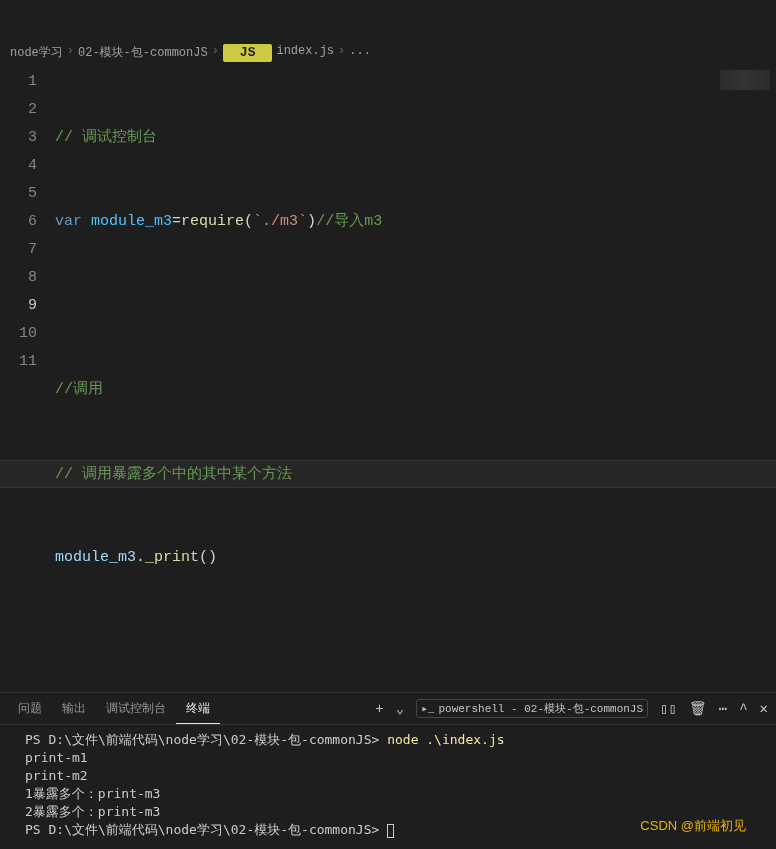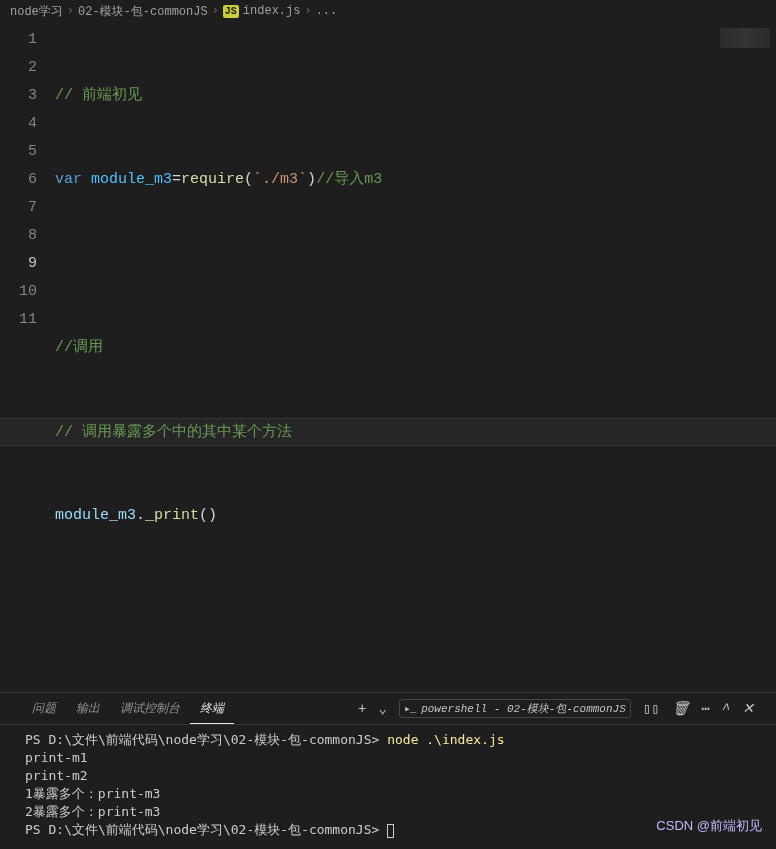--- a/index.html
+++ b/index.html
@@ -11,30 +11,30 @@
       color: #cccccc;
       overflow: hidden;
       position: relative;
     }
     .breadcrumb {
       height: 22px;
       padding: 2px 10px;
       font-size: 12px;
       color: #a0a0a0;
       display: flex;
-      align-items: center;
       gap: 4px;
+      margin-top: 42px;
     }
     .breadcrumb .sep { color: #666; }
     .js-icon {
       background: #cbcb41;
       color: #1e1e1e;
-      font-size: 10px;
+      font-size: 13px;
       font-weight: bold;
-      padding: 1px 2px;
+      padding: 1px 17px;
       border-radius: 2px;
     }
     .editor-area {
       display: flex;
       height: 670px;
       position: relative;
     }
     .gutter {
       width: 55px;
       text-align: right;
@@ -85,24 +85,23 @@
       left: 0;
       right: 0;
       height: 157px;
       background: #1e1e1e;
       border-top: 1px solid #333;
     }
     .panel-tabs {
       display: flex;
       align-items: center;
       height: 32px;
-      padding: 0 22px;
+      padding: 0 8px;
       font-size: 12px;
       border-bottom: 1px solid #333;
-      font-style: italic;
     }
     .panel-tab {
       padding: 6px 10px;
       color: #969696;
       cursor: pointer;
     }
     .panel-tab.active {
       color: #e7e7e7;
       border-bottom: 1px solid #e7e7e7;
     }
@@ -137,22 +136,22 @@
     .cursor-box {
       display: inline-block;
       width: 7px;
       height: 14px;
       border: 1px solid #cccccc;
       vertical-align: middle;
     }
     .watermark {
       position: absolute;
       bottom: 14px;
-      right: 14px;
-      color: #c4b5fd;
+      right: 30px;
+      color: #eab308;
       font-size: 13px;
       font-family: sans-serif;
     }
   </style>
 </head>
 <body>
 
 <div class="breadcrumb">
   <span>node学习</span>
   <span class="sep">›</span>
@@ -172,21 +171,21 @@
     <div>4</div>
     <div>5</div>
     <div>6</div>
     <div>7</div>
     <div>8</div>
     <div class="current">9</div>
     <div>10</div>
     <div>11</div>
   </div>
   <div class="code">
-    <div class="line"><span class="c-comment">// 前端初见</span></div>
+    <div class="line"><span class="c-comment">// 调试控制台</span></div>
     <div class="line"><span class="c-keyword">var</span><span> </span><span class="c-prop">module_m3</span><span class="c-punct">=</span><span class="c-func">require</span><span class="c-paren">(</span><span class="c-string">`./m3`</span><span class="c-paren">)</span><span class="c-comment">//导入m3</span></div>
     <div class="line"><span> </span></div>
     <div class="line"><span class="c-comment">//调用</span></div>
     <div class="line current"><span class="c-comment">// 调用暴露多个中的其中某个方法</span></div>
     <div class="line"><span class="c-var">module_m3</span><span class="c-punct">.</span><span class="c-func">_print</span><span class="c-paren">(</span><span class="c-paren">)</span></div>
     
   </div>
   <div class="minimap"></div>
 </div>
 

